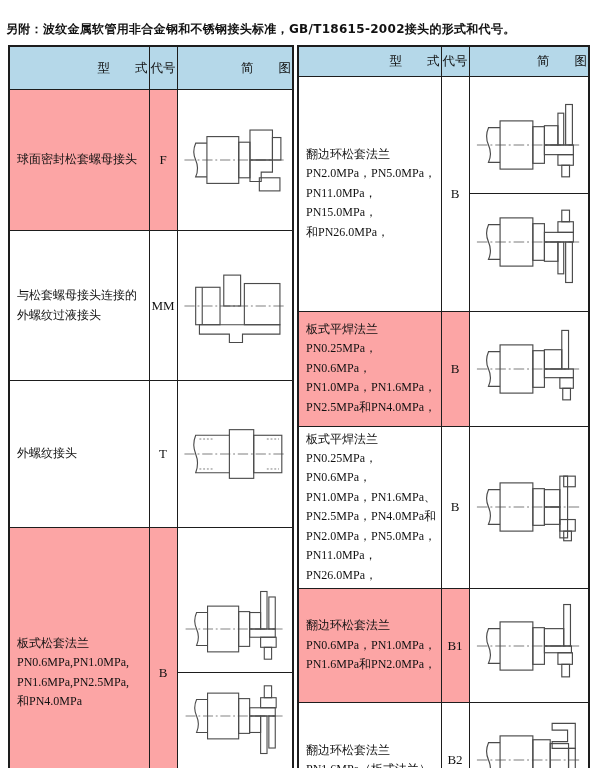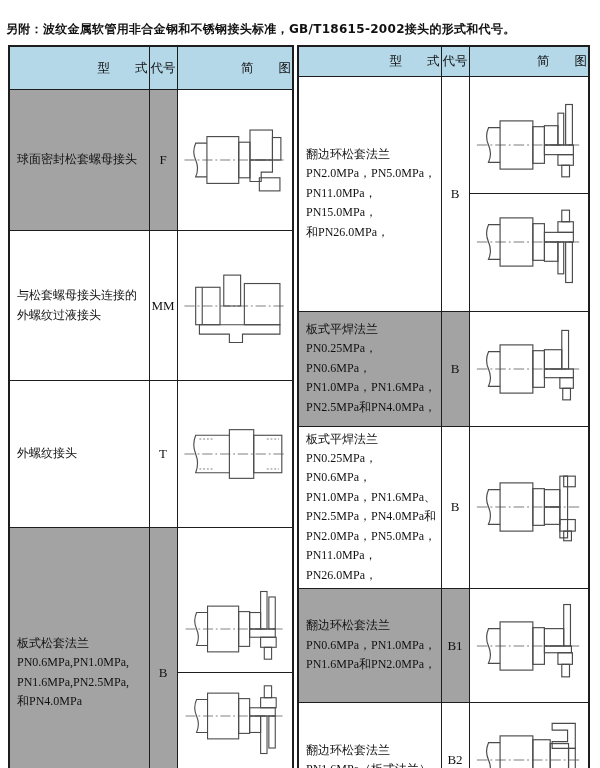--- a/index.html
+++ b/index.html
@@ -23,21 +23,21 @@
   td.type{
     font-size:12px;line-height:1.62;padding:3px 4px 3px 7px;
     vertical-align:middle;white-space:pre-line;
     font-family:"Liberation Serif","DejaVu Serif",serif;
   }
   td.code{
     text-align:center;vertical-align:middle;font-size:13px;
     font-family:"Liberation Serif","DejaVu Serif",serif;
   }
   td.diag{padding:0;text-align:center;vertical-align:middle;background:#fff;}
-  .hl{background:#a3a3a3;}
+  .hl{background:#fca5a5;}
   .split{display:flex;flex-direction:column;height:100%;}
   .split .half{flex:1;display:flex;align-items:center;justify-content:center;}
   .split .half:first-child{border-bottom:1px solid #1d1d1d;}
   .diag svg{display:block;margin:0 auto;}
   svg .ln{stroke:#4a4a4a;fill:none;stroke-width:1.2;}
   svg .cl{stroke:#555;stroke-width:0.8;fill:none;}
 </style>
 </head>
 <body>
 

